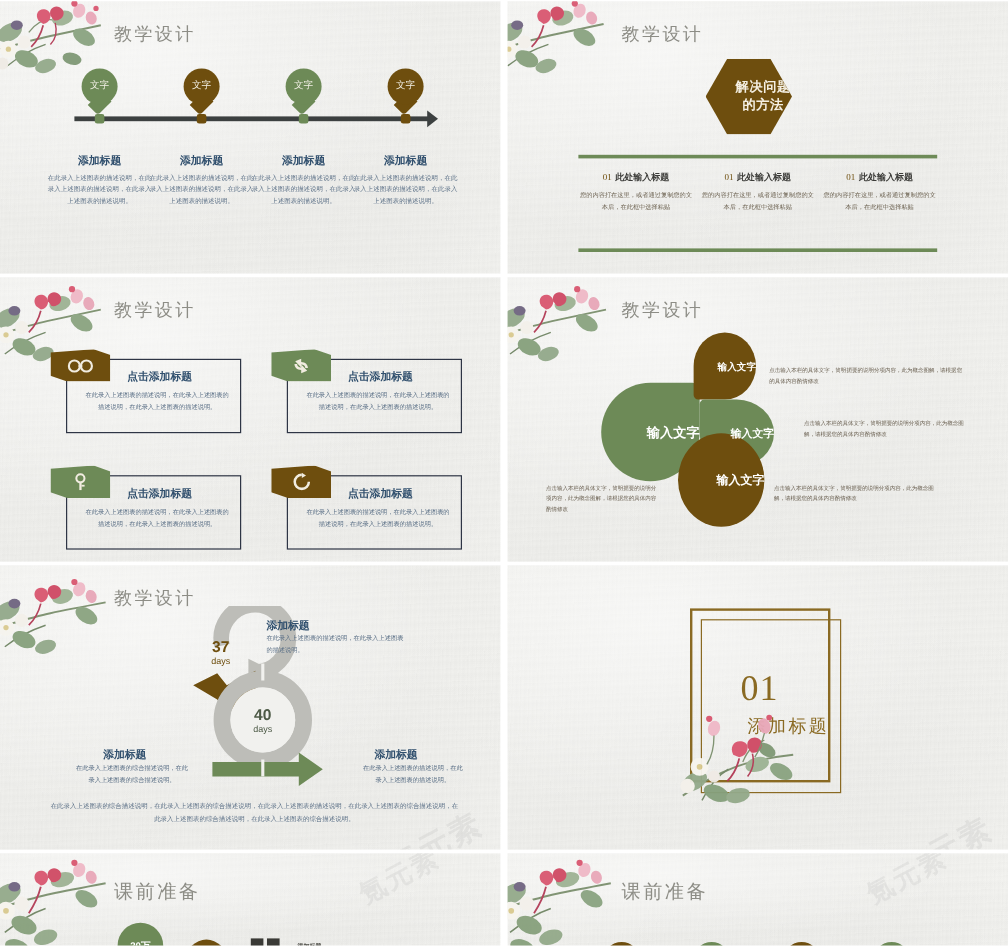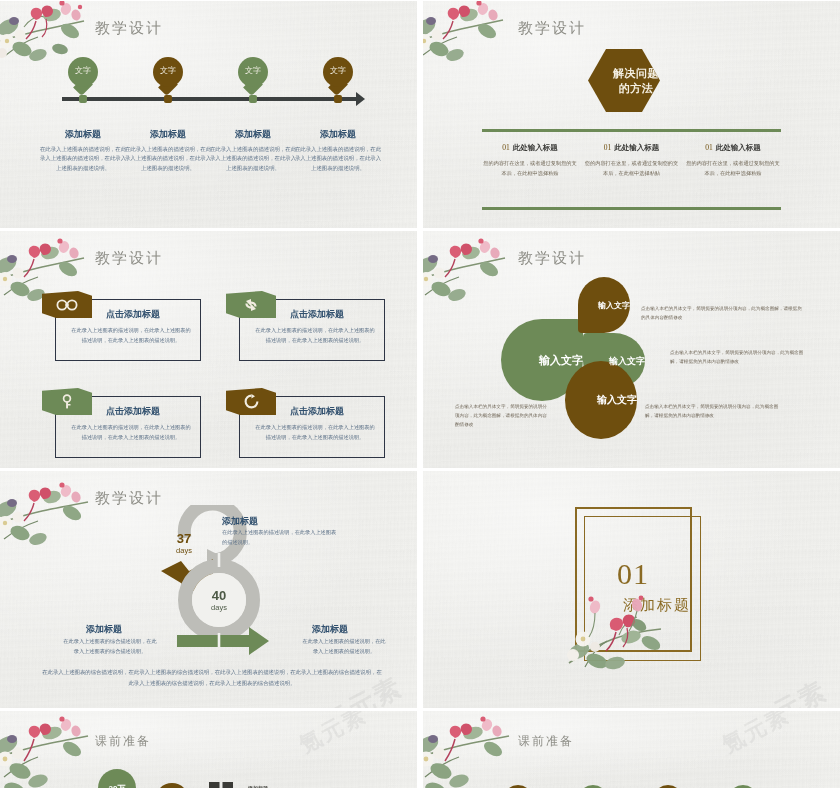--- a/index.html
+++ b/index.html
@@ -180,21 +180,21 @@
   .s6-num{
     position:absolute; left:175px; top:86px; width:70px; text-align:center;
     font-family:"Liberation Serif",serif; font-size:30px; color:#8a6a23; letter-spacing:1px;
   }
   .s6-sub{
     position:absolute; left:200px; top:125px;
     font-family:"Liberation Serif",serif; font-size:15px; color:#8a6a23; letter-spacing:2px;
   }
 
   
-  .s7-title { left:95px; top:22px; font-size:12px; }
+  .s7-title { left:95px; top:22px; font-size:16px; }
   .chip{
     position:absolute; border-radius:50%;
     display:flex; align-items:center; justify-content:center;
     color:#fff; font-size:8px; font-weight:bold;
   }
   .s7-smalltitle{ position:absolute; font-size:5px; color:#4a4a44; font-weight:bold; }
   .book{ position:absolute; }
 </style>
 </head>
 <body>

